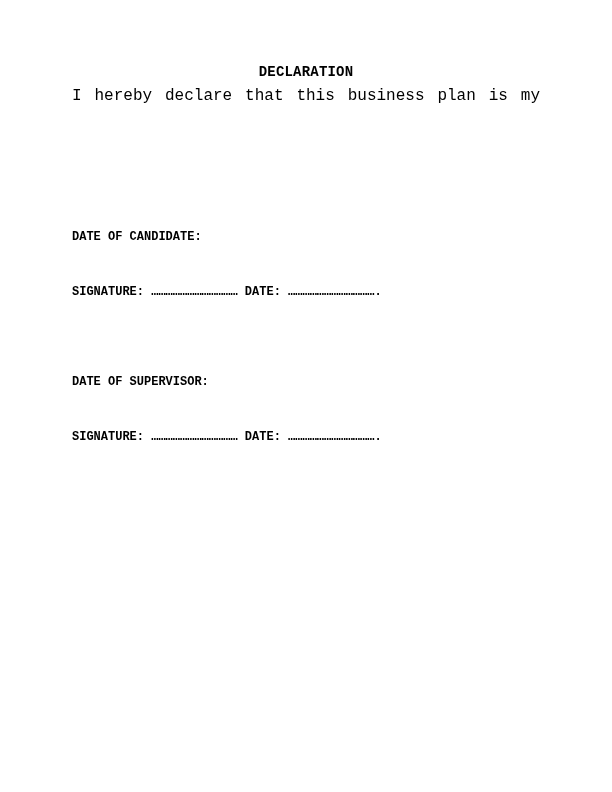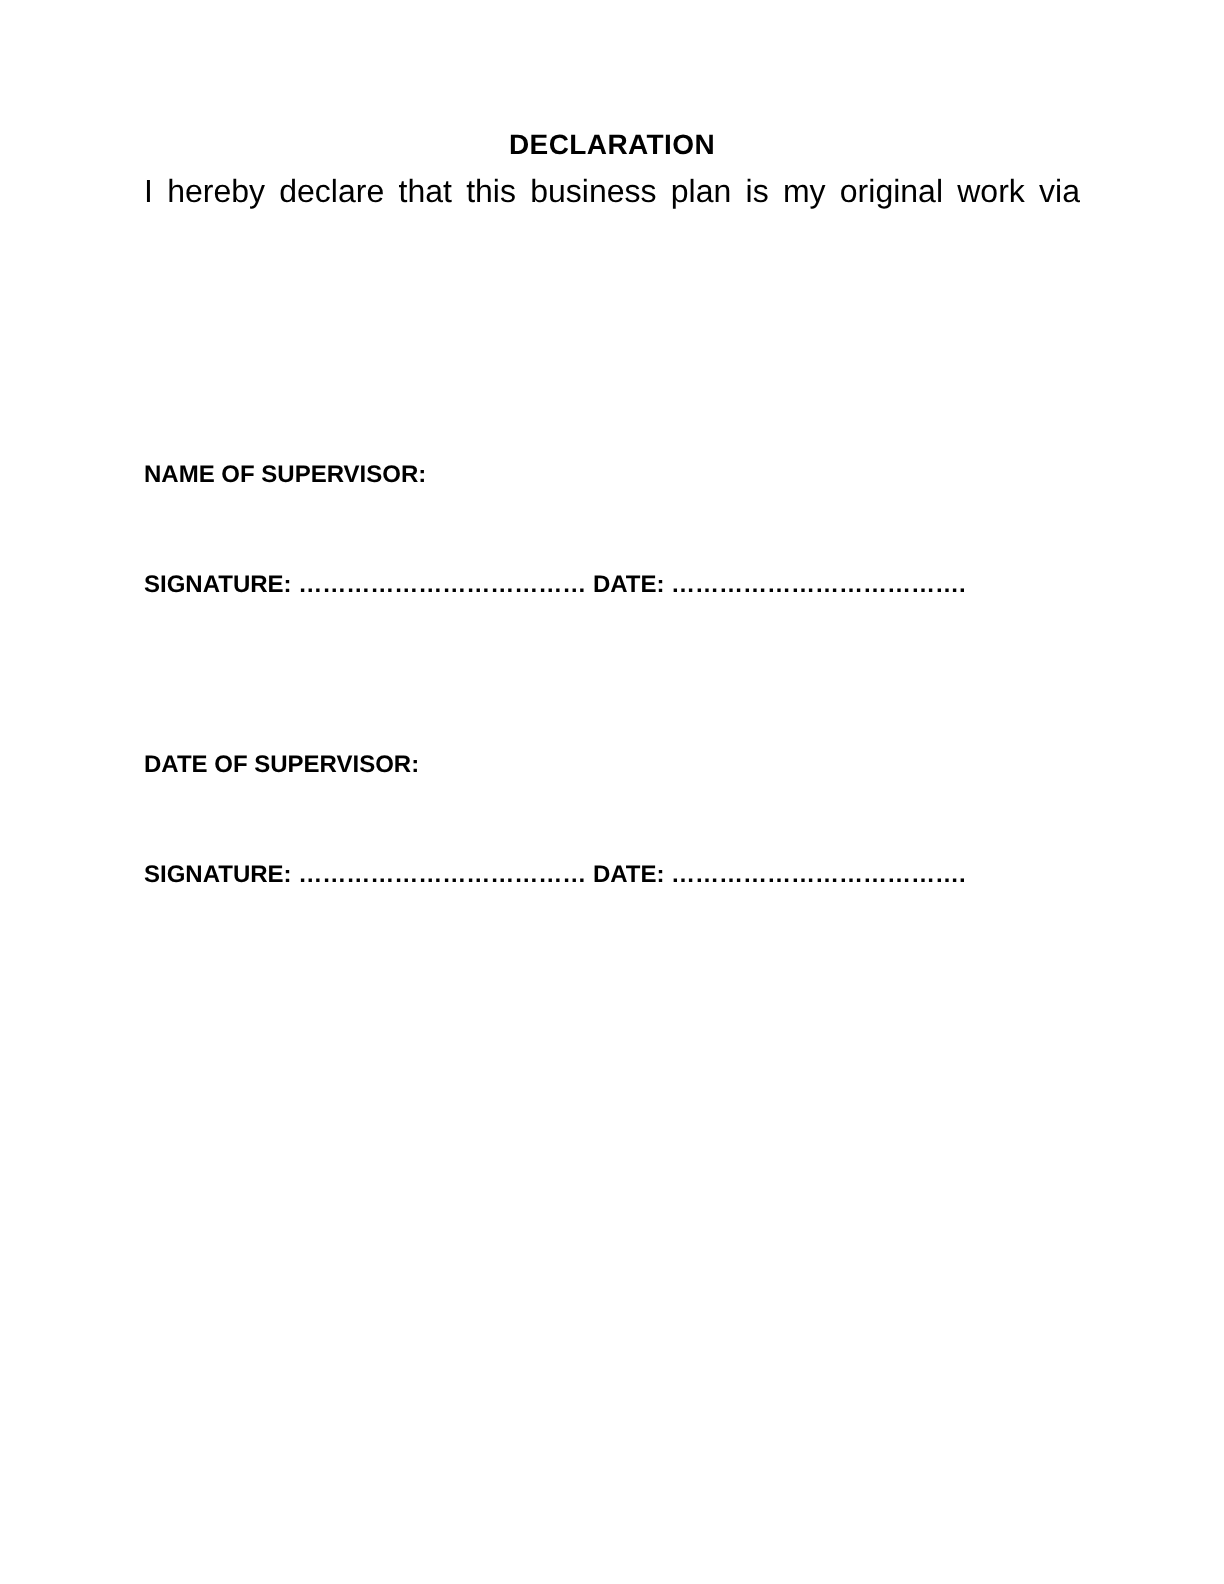--- a/index.html
+++ b/index.html
@@ -6,21 +6,21 @@
     margin: 0;
     padding: 0;
     background: #ffffff;
   }
   .page {
     position: relative;
     width: 612px;
     height: 572px;
     background: #ffffff;
     color: #000000;
-    font-family: Liberation Sans, sans-serif;
+    font-family: Liberation Mono, monospace;
     overflow: hidden;
   }
   .title {
     position: absolute;
     top: 64px;
     left: 0;
     width: 612px;
     text-align: center;
     font-size: 14px;
     font-weight: 700;
@@ -71,21 +71,21 @@
 <body>
 
 <div class="page">
 
   <div class="title">DECLARATION</div>
 
   <div class="body-paragraph">
     <div class="body-line justified">I hereby declare that this business plan is my original work via personal research, direction,</div>
   </div>
 
-  <div class="label-line pos-candidate-name">NAME OF SUPERVISOR:</div>
+  <div class="label-line pos-candidate-name">DATE OF CANDIDATE:</div>
 
   <div class="label-line pos-candidate-sig">SIGNATURE: ……………………………… DATE: ……………………………….</div>
 
   <div class="label-line pos-supervisor-name">DATE OF SUPERVISOR:</div>
 
   <div class="label-line pos-supervisor-sig">SIGNATURE: ……………………………… DATE: ……………………………….</div>
 
   <div class="footer">i</div>
 
 </div>

